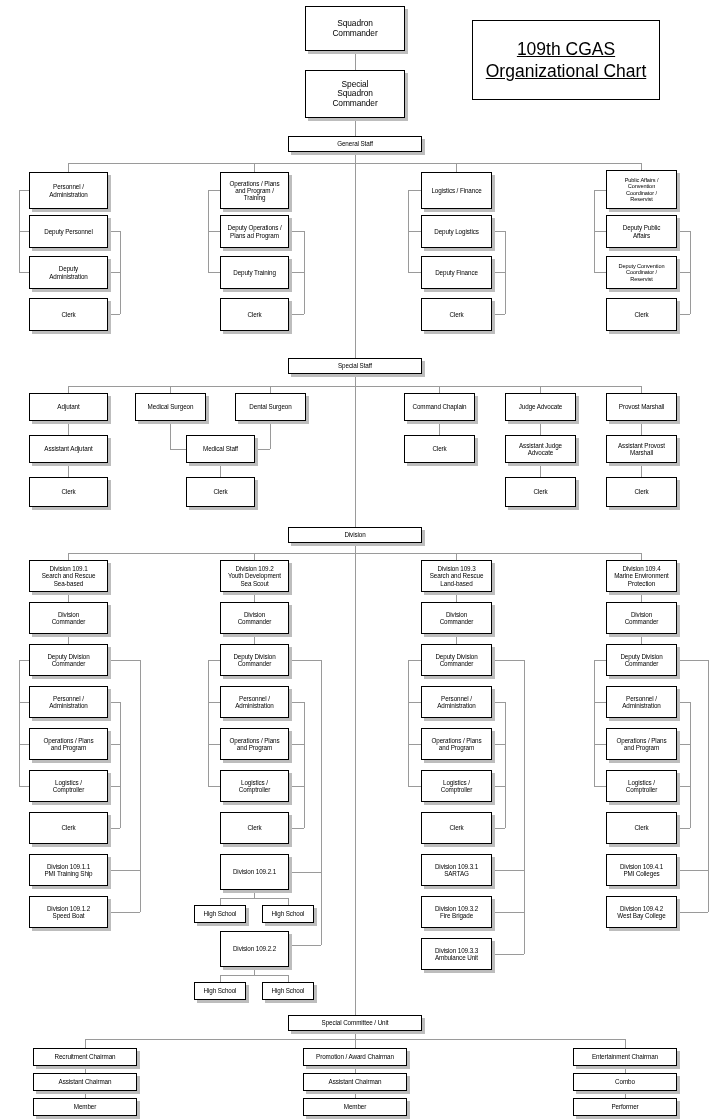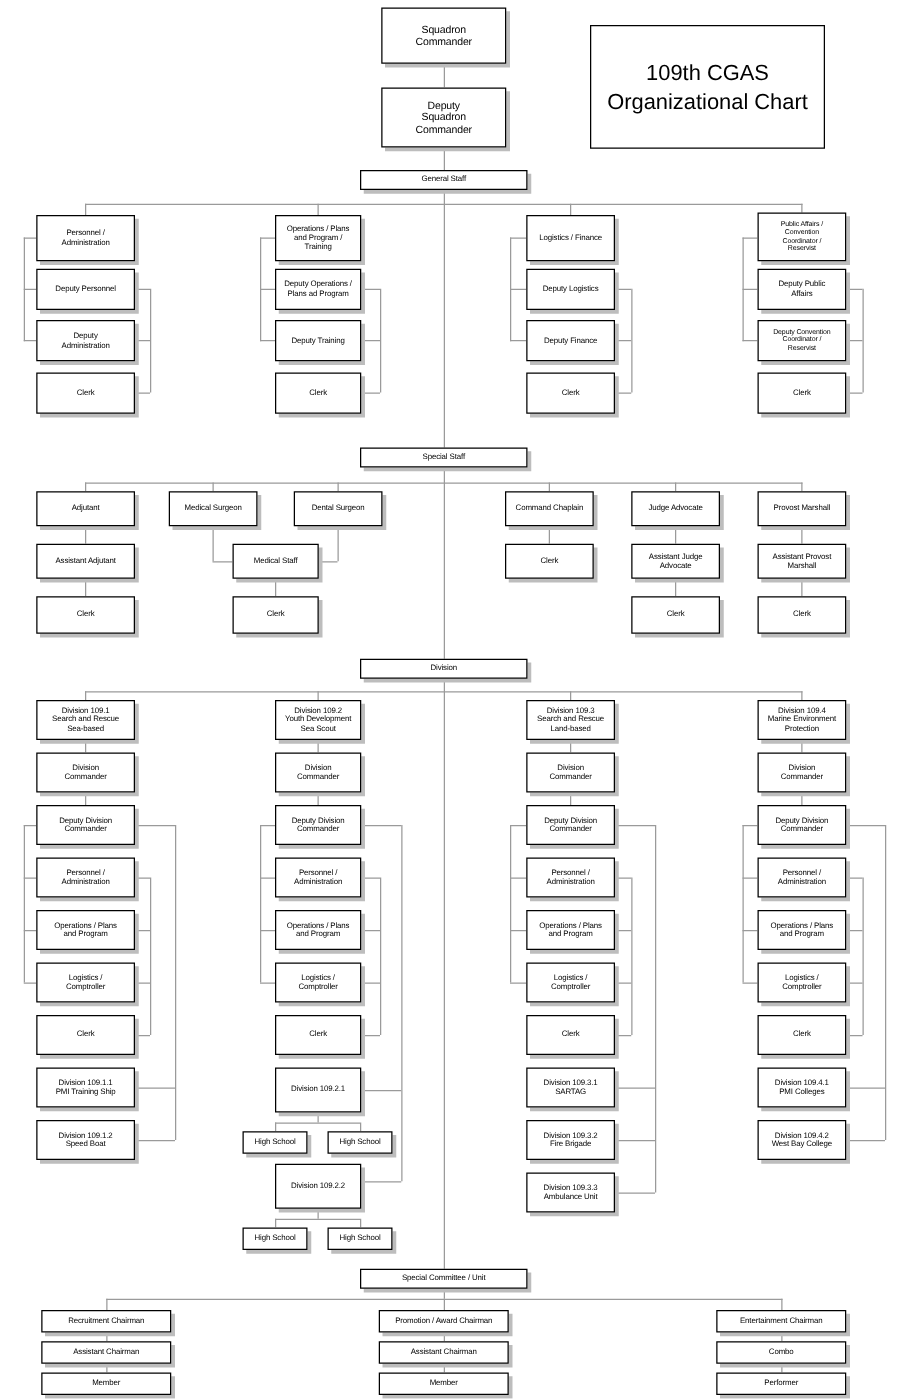--- a/index.html
+++ b/index.html
@@ -49,33 +49,33 @@
     font-size:17.5px;
     line-height:1.28;
     z-index:6;
   }
 </style>
 </head>
 <body>
 
 <div id="chart">
 
-  <div class="title-box" style="left:472px;top:20px;width:188px;height:99px;">
+  <div class="title-box" style="left:472px;top:20px;width:188px;height:80px;text-decoration:underline;">
     <span>109th CGAS
 Organizational
 Chart</span>
   </div>
 
   <div class="bx f8" style="left:305px;top:6px;width:100px;height:45px;">
     <span>Squadron
 Commander</span>
   </div>
   <div class="ln v" style="left:355px;top:51px;height:19px;"></div>
   <div class="bx f8" style="left:305px;top:70px;width:100px;height:48px;">
-    <span>Deputy
+    <span>Special
 Squadron
 Commander</span>
   </div>
   <div class="ln v" style="left:355px;top:118px;height:18px;"></div>
 
   <div class="bx f6" style="left:288px;top:136px;width:134px;height:16px;">
     <span>General Staff</span>
   </div>
 
   <div class="ln v" style="left:355px;top:152px;height:207px;"></div>

